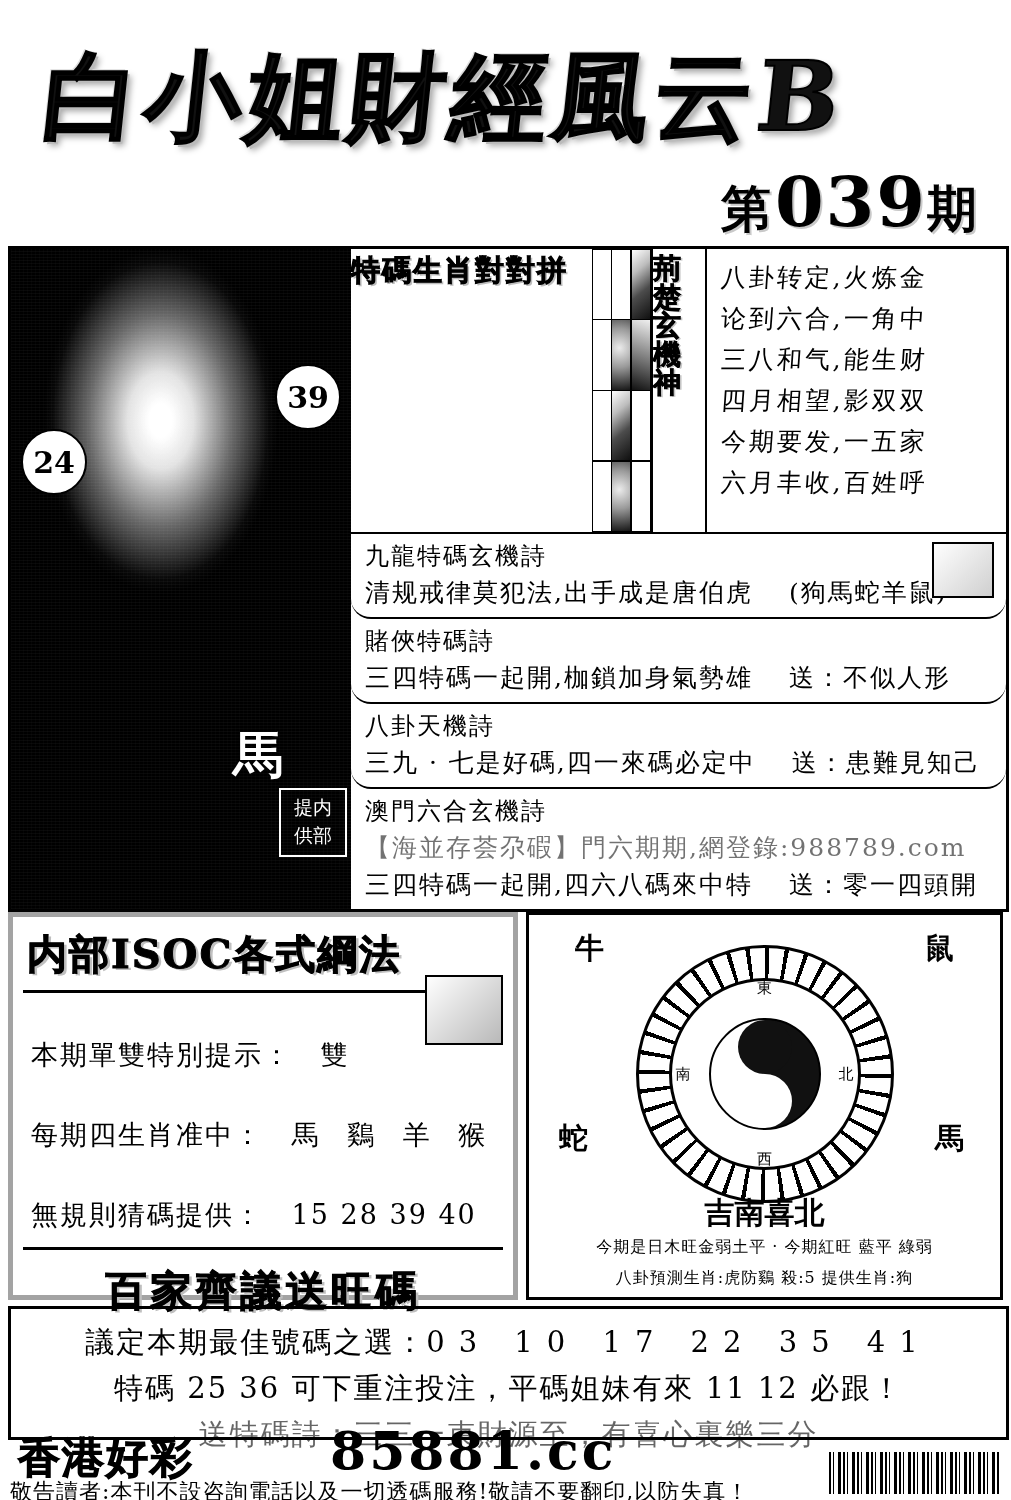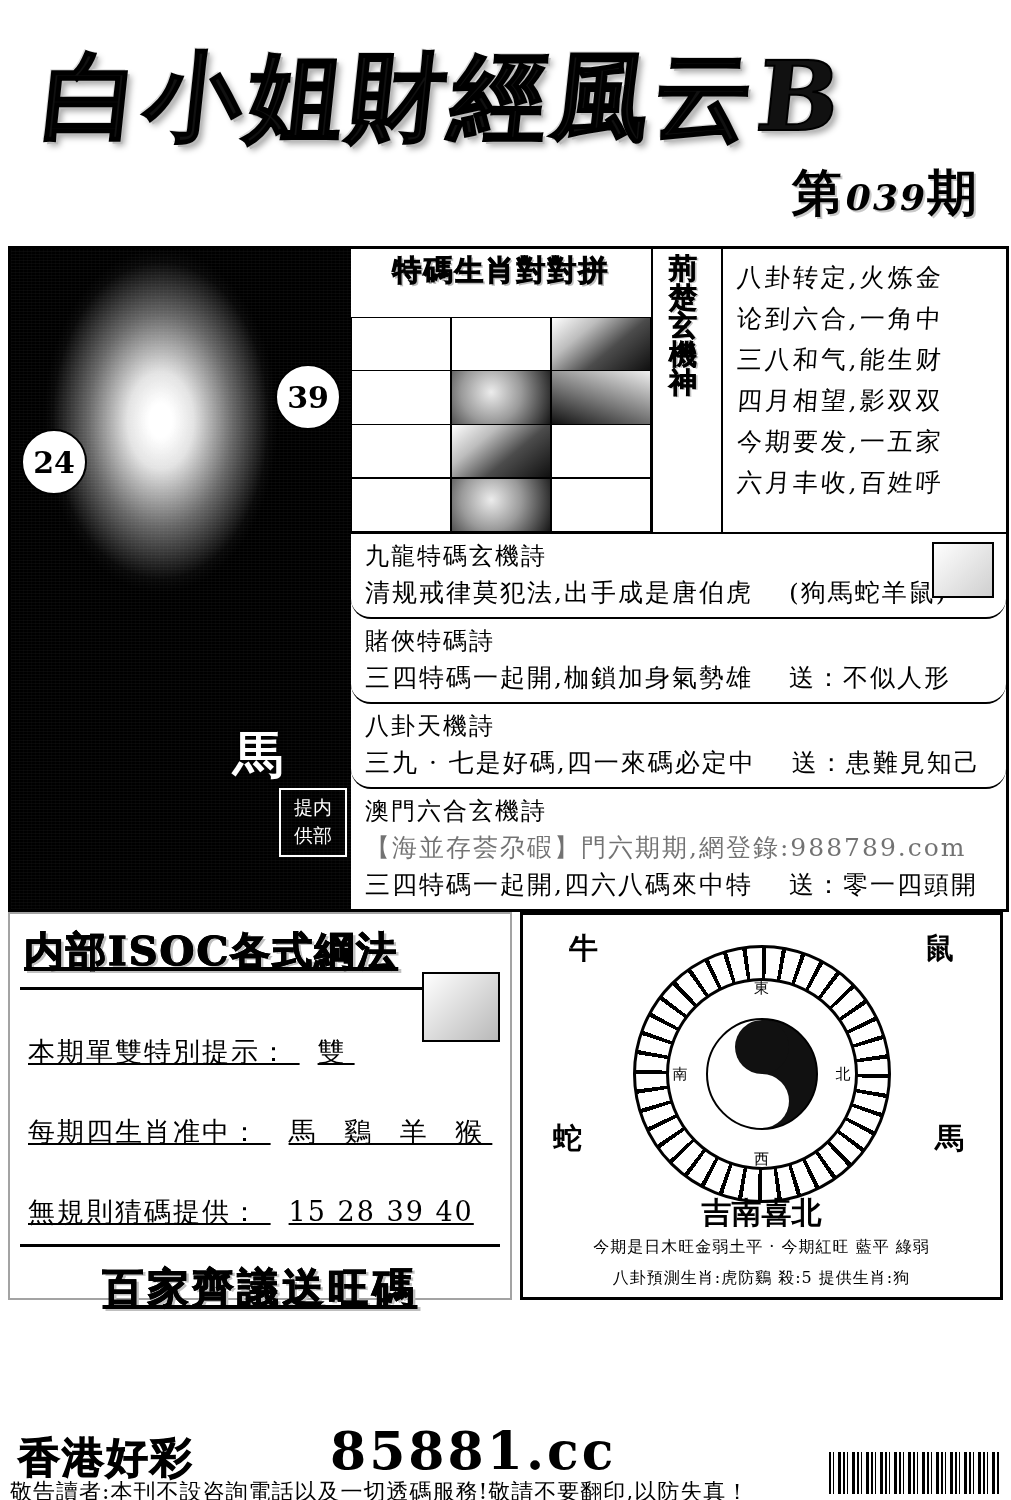--- a/index.html
+++ b/index.html
@@ -17,21 +17,21 @@
     text-shadow:3px 3px 0 #bbb, -2px -2px 0 #ddd, 5px 5px 6px rgba(0,0,0,.35);
     white-space:nowrap;
     transform:skewX(-6deg);
   }
   .issue{
     position:absolute;right:30px;top:160px;
     font-family:"DejaVu Serif","Liberation Serif",serif;
     font-size:50px;font-weight:bold;letter-spacing:4px;
     text-shadow:2px 2px 0 #c9c9c9;
   }
-  .issue .num{font-size:36px;letter-spacing:2px;font-style:italic;}
+  .issue .num{font-size:70px;letter-spacing:2px;}
 
   
   .topwrap{position:absolute;left:8px;top:246px;width:995px;height:660px;border:3px solid #000;display:flex;}
   .photo{width:340px;height:100%;background:#000;position:relative;overflow:hidden;}
   .photo .grad{position:absolute;inset:0;
     background:
       radial-gradient(ellipse 150px 220px at 44% 26%, #f2f2f2 0%, #cfcfcf 22%, #6d6d6d 48%, #202020 72%, #000 100%),
       radial-gradient(ellipse 200px 420px at 52% 68%, #e9e9e9 0%, #b3b3b3 25%, #4a4a4a 58%, #0a0a0a 85%),
       radial-gradient(circle at 24% 14%, #d8d8d8 0%, rgba(0,0,0,0) 42%),
       linear-gradient(180deg,#0d0d0d,#000);
@@ -44,49 +44,49 @@
         display:flex;align-items:center;justify-content:center;font-size:30px;font-weight:bold;font-family:"DejaVu Serif",serif;}
   .ball.b24{left:10px;top:180px;}
   .ball.b39{left:264px;top:115px;}
   .zodiac-big{position:absolute;left:222px;bottom:120px;color:#fff;font-size:50px;font-weight:bold;
               font-family:"DejaVu Serif","Liberation Serif",serif;text-shadow:0 0 6px #000;}
   .inner-box{position:absolute;left:268px;bottom:52px;width:64px;height:62px;border:2px solid #fff;color:#fff;
              font-size:19px;line-height:28px;text-align:center;padding-top:3px;font-family:"DejaVu Serif",serif;}
 
   .rightcol{flex:1;display:flex;flex-direction:column;}
   .rowA{display:flex;height:290px;border-bottom:2px solid #000;}
-  .gridcol{width:300px;border-right:2px solid #000;display:flex;flex-direction:column;gap:24px;}
+  .gridcol{width:300px;border-right:2px solid #000;display:flex;gap:24px;}
   .gridtitle{height:44px;display:flex;align-items:center;justify-content:center;
              font-family:"DejaVu Serif","Liberation Serif",serif;font-size:29px;font-weight:bold;letter-spacing:2px;
              -webkit-text-stroke:1px #000;text-shadow:2px 2px 0 #bdbdbd;}
   .gridtable{flex:1;display:grid;grid-template-columns:repeat(3,1fr);grid-template-rows:repeat(4,1fr);}
   .gcell{border:1px solid #000;margin:-0.5px 0 0 -0.5px;background:#fff;overflow:hidden;position:relative;}
   .gcell.img{background:linear-gradient(140deg,#fff 0%,#bdbdbd 30%,#4c4c4c 60%,#101010 100%);}
   .gcell.img2{background:radial-gradient(circle at 40% 40%,#ececec,#9a9a9a 45%,#161616 100%);}
   .gcell.img3{background:linear-gradient(20deg,#111 0%,#777 45%,#efefef 100%);}
 
   .poemcol{flex:1;display:flex;}
   .vlabel{width:52px;border-right:2px solid #000;display:flex;flex-direction:column;align-items:center;
           justify-content:flex-start;padding-top:6px;font-family:"DejaVu Serif",serif;font-size:28px;font-weight:bold;
-          line-height:1.02;-webkit-text-stroke:.7px #000;text-shadow:2px 1px 0 #c5c5c5;padding-left:16px;}
+          line-height:1.02;-webkit-text-stroke:.7px #000;text-shadow:2px 1px 0 #c5c5c5;}
   .verses{flex:1;padding:8px 10px 0 14px;}
   .verse{font-family:"DejaVu Serif","Liberation Serif",serif;font-size:25px;letter-spacing:3px;margin:4px 0 8px 0;
          transform:skewX(-4deg);}
 
   .secrow{border-bottom:2px solid #000;padding:6px 12px 8px 14px;position:relative;border-radius:20px;}
   .sec-title{font-family:"DejaVu Serif",serif;font-size:24px;letter-spacing:2px;}
   .sec-line{font-family:"DejaVu Serif",serif;font-size:25px;letter-spacing:2px;margin-top:4px;}
   .sec-line .send{margin-left:26px;}
   .stamp{position:absolute;right:12px;top:8px;width:58px;height:52px;border:2px solid #000;
          background:linear-gradient(135deg,#fff,#cfcfcf);}
   .blurline{opacity:.55;filter:blur(.4px);}
 
   
   .midwrap{position:absolute;left:8px;top:912px;width:995px;height:388px;display:flex;gap:8px;}
-  .leftbox{width:500px;border:2px solid #a3a3a3;position:relative;text-decoration:underline;}
+  .leftbox{width:500px;border:5px solid #a3a3a3;position:relative;}
   .lb-title{font-family:"DejaVu Serif","Liberation Serif",serif;font-size:40px;font-weight:bold;letter-spacing:2px;
             padding:10px 0 6px 14px;-webkit-text-stroke:1px #000;text-shadow:3px 2px 0 #c0c0c0;}
   .lb-div{height:3px;background:#000;margin:2px 10px 0 10px;}
   .lb-row{font-family:"DejaVu Serif",serif;font-size:27px;letter-spacing:2px;padding:12px 0 0 18px;margin-top:32px;}
   .lb-row .val{margin-left:18px;letter-spacing:10px;}
   .lb-foot{font-family:"DejaVu Serif","Liberation Serif",serif;font-size:41px;font-weight:bold;letter-spacing:4px;
            text-align:center;margin-top:14px;-webkit-text-stroke:1px #000;text-shadow:3px 2px 0 #bfbfbf;}
   .seal{position:absolute;right:10px;top:58px;width:74px;height:66px;border:2px solid #000;
         background:linear-gradient(135deg,#ffffff,#b9b9b9);}
 
@@ -260,19 +260,26 @@
         <div class="rb-big">喜北</div>
       </div>
 
       <div style="position:absolute;left:0;right:0;top:322px">
         <div class="rb-line">今期是日木旺金弱土平 · 今期紅旺 藍平 綠弱</div>
         <div class="rb-line" style="margin-top:10px">八卦預測生肖:虎防鷄      殺:5   提供生肖:狗</div>
       </div>
     </div>
   </div>
 
+  <div class="botwrap">
+    <div class="bl">
+      <span>議定本期最佳號碼之選：</span><span class="sp">03   10   17   22   35   41</span>
+    </div>
+    <div class="bl">特碼  25   36 可下重注投注，平碼姐妹有來  11  12 必跟！</div>
+    <div class="bl blur">送特碼詩：三三一束財源至，有喜心裏樂三分</div>
+  </div>
 
   <div class="brand">香港好彩</div>
   <div class="site">85881.cc</div>
   <div class="footnote">敬告讀者:本刊不設咨詢電話以及一切透碼服務!敬請不要翻印,以防失真！</div>
   <div class="barcode"></div>
 
 </div>
 
 </body></html>

